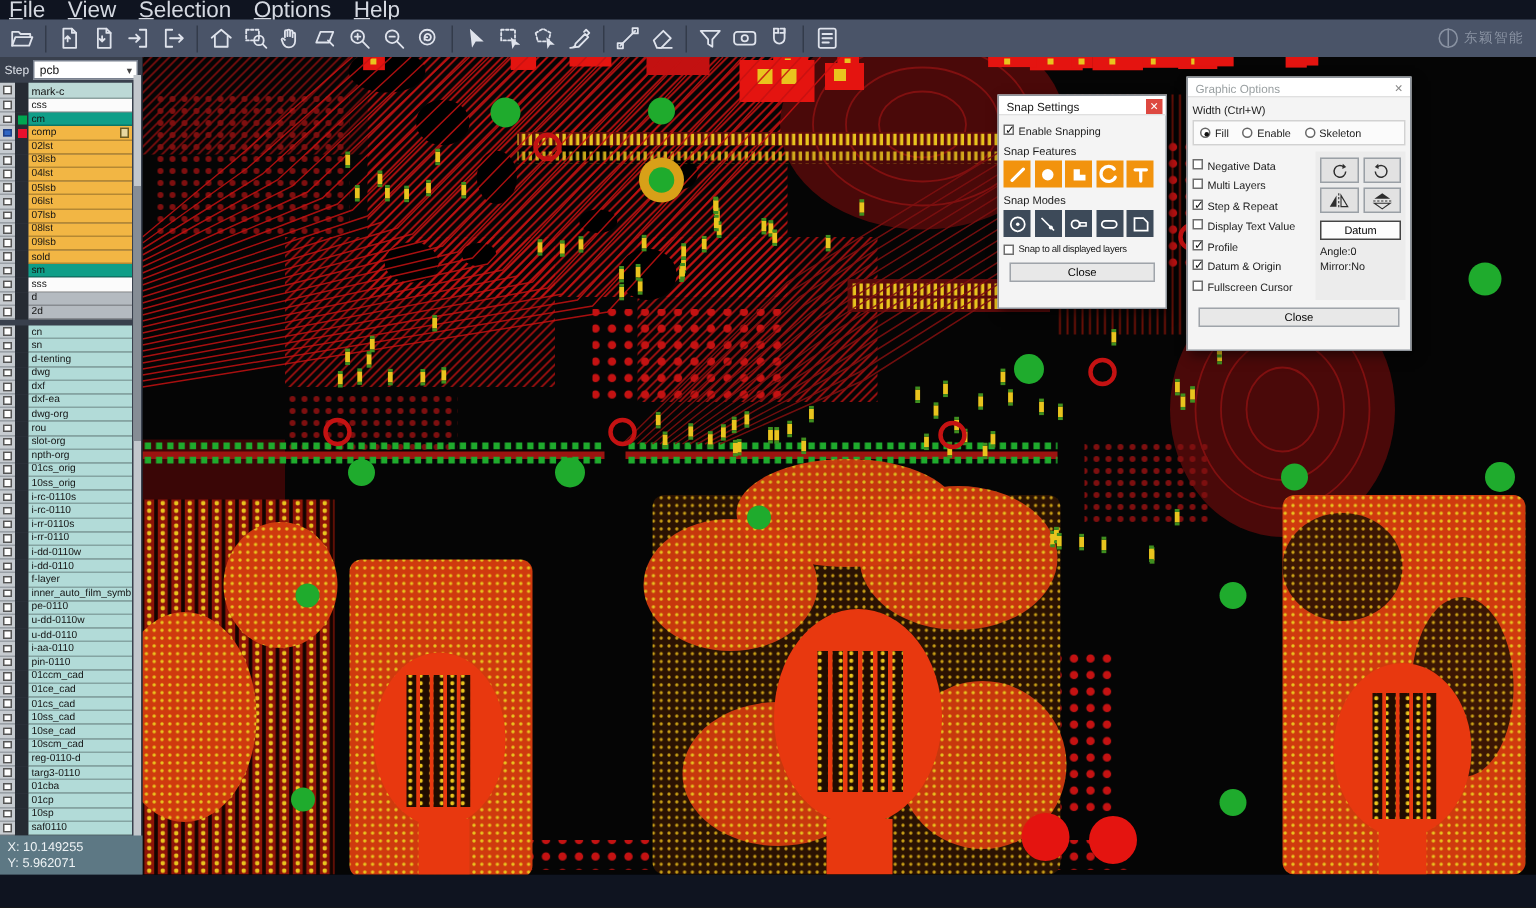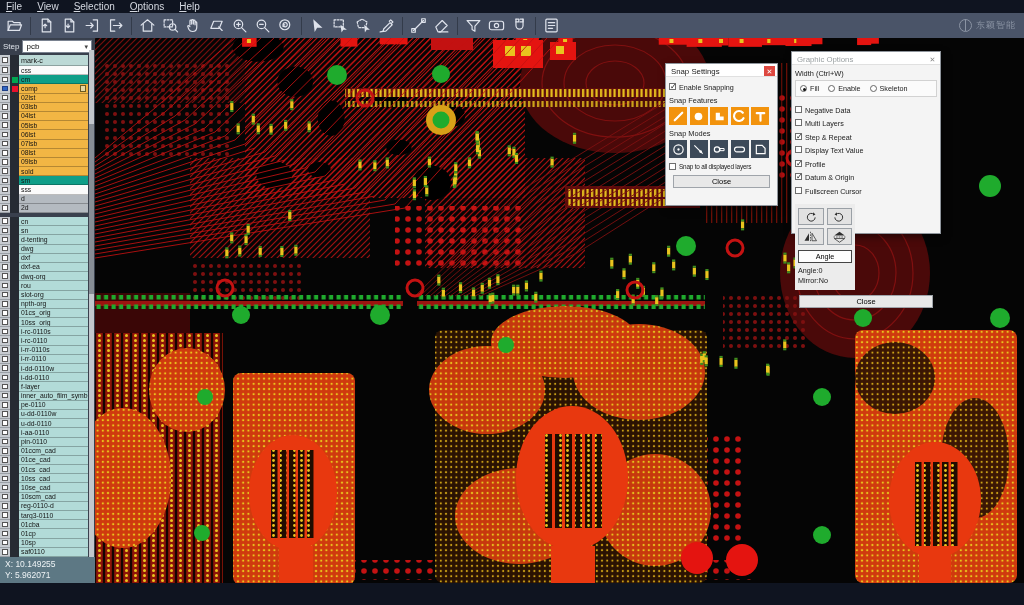--- a/index.html
+++ b/index.html
@@ -1,21 +1,21 @@
 <!DOCTYPE html>
 <html><head>
 <meta charset="utf-8">
 <style>
   html,body{margin:0;padding:0;background:#222;}
   *{box-sizing:border-box;font-family:"Liberation Sans",sans-serif;}
   .app{position:relative;width:1024px;height:605px;background:#0f1420;overflow:hidden;}
 
   
   .menubar{position:absolute;top:0;left:0;right:0;height:13px;background:#0f1420;display:flex;align-items:center;padding-left:6px;gap:15px;z-index:5;}
-  .menu-item{font-size:10px;color:#d4d8e0;line-height:13px;}
+  .menu-item{font-size:15px;color:#d4d8e0;line-height:13px;}
   .menu-item u{text-decoration:underline;}
 
   
   .toolbar{position:absolute;top:13px;left:0;right:0;height:25px;background:#4a5468;display:flex;align-items:center;padding-left:3px;z-index:5;}
   .tbtn{width:23px;height:23px;display:flex;align-items:center;justify-content:center;background:transparent;border:none;padding:0;}
   .ti{width:17px;height:17px;stroke:#dfe3ec;fill:none;stroke-width:1.7;stroke-linecap:round;stroke-linejoin:round;}
   .tsep{width:1px;height:18px;background:#333b4a;margin:0 4px;}
   .logo{margin-left:auto;display:flex;align-items:flex-start;gap:4px;padding-right:8px;}
   .logo-mark{width:13px;height:13px;border:1.5px solid #8a93a3;border-radius:50%;position:relative;}
   .logo-mark:before{content:"";position:absolute;left:4.5px;top:-1px;width:1.5px;height:12px;background:#8a93a3;}
@@ -83,21 +83,21 @@
   .f-orange{background:#f2930d;}
   .f-dark{background:#3d4a59;}
   .fbtn svg{width:15px;height:15px;}
   .dlg-close{display:block;width:calc(100% - 8px);margin:5px auto 0;height:13px;background:#e8e8e8;border:1px solid #9fa4aa;font-size:7.5px;line-height:1;padding:0;}
   .small-chk .chk-label{font-size:6.4px;letter-spacing:-0.2px;}
   .grp{border:1px solid #d2d2d2;background:#fbfbfb;padding:3px 4px;margin:2px 0 4px;display:flex;gap:9px;}
   .radio-row{display:flex;align-items:center;gap:3px;}
   .radio{width:7px;height:7px;border:1px solid #666;border-radius:50%;background:#fff;position:relative;flex:none;}
   .radio.sel:after{content:"";position:absolute;left:1.5px;top:1.5px;width:3px;height:3px;border-radius:50%;background:#111;}
   .radio-label{font-size:7.2px;}
-  .g-cols{display:flex;gap:4px;flex-direction:column;}
+  .g-cols{display:flex;gap:4px;}
   .g-left{flex:1;}
   .g-left .chk-row{margin:4.5px 0;}
   .g-right{width:60px;background:#ececec;padding:4px 3px;}
   .tgrid{display:grid;grid-template-columns:1fr 1fr;gap:3px;}
   .tbtn2{height:17px;background:#e2e2e2;border:1px solid #9aa0a6;display:flex;align-items:center;justify-content:center;padding:0;}
   .tbtn2 svg{width:15px;height:12px;}
   .reset-btn{width:100%;height:13px;background:#fdfdfd;border:1px solid #444;font-size:7.3px;margin:5px 0 3px;padding:0;}
   .g-info{font-size:7.2px;line-height:10px;}
 </style>
 </head>
@@ -1282,21 +1282,21 @@
                   </svg>
                 </button>
                 <button class="tbtn2">
                   <svg viewBox="0 0 20 16">
                     <path d="M2 8h16" stroke="#2e2e2e" stroke-width="1" stroke-dasharray="2 1.5"></path>
                     <path d="M3 6h14L10 1z" fill="#2e2e2e"></path>
                     <path d="M3 10h14l-7 5z" fill="none" stroke="#2e2e2e" stroke-width="1"></path>
                   </svg>
                 </button>
               </div>
-            <button class="reset-btn">Angle</button>
+            <button class="reset-btn">Datum</button>
             <div class="g-info">Angle:0</div>
             <div class="g-info">Mirror:No</div>
           </div>
         </div>
         <button class="dlg-close">Close</button>
       </div>
     </div>
   </div>
 
 </div>

